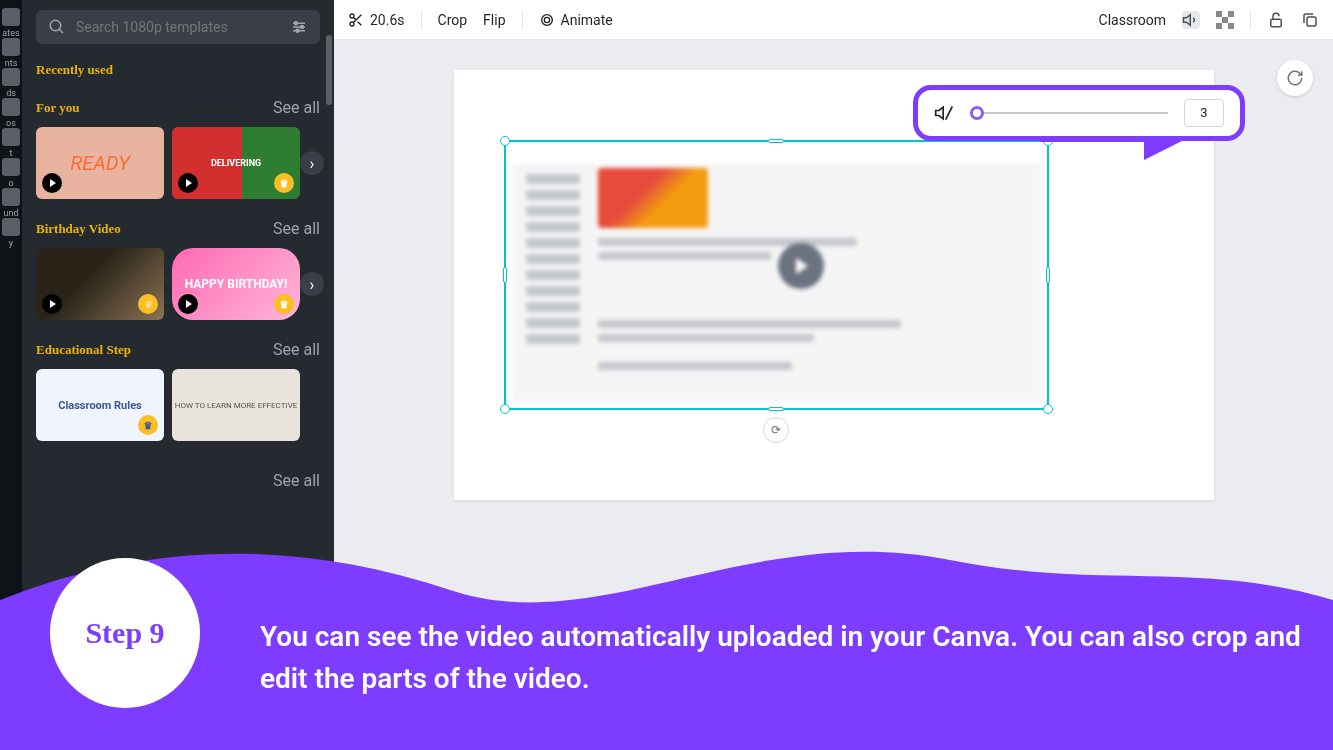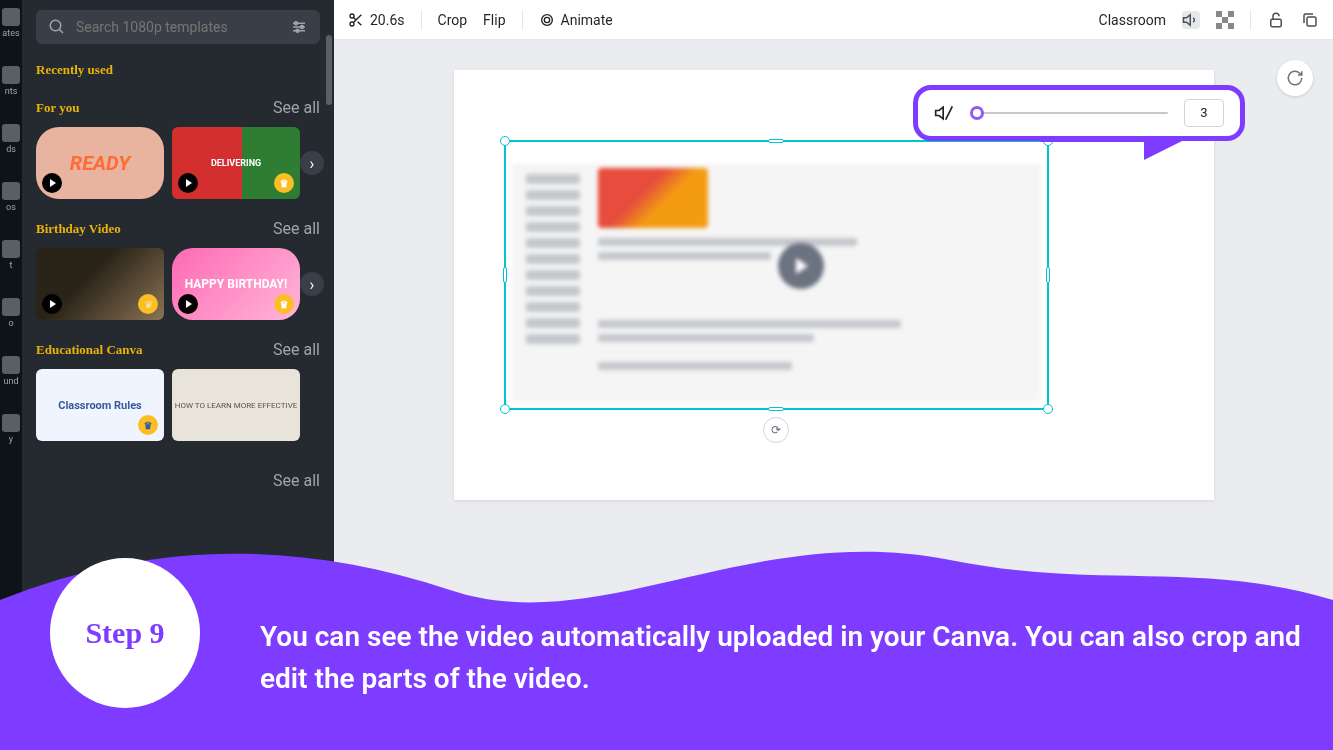--- a/index.html
+++ b/index.html
@@ -1,21 +1,21 @@
 <!DOCTYPE html>
 <html><head>
 <meta charset="utf-8">
 <style>
 * { margin: 0; padding: 0; box-sizing: border-box; font-family: -apple-system, BlinkMacSystemFont, "Segoe UI", Roboto, sans-serif; }
 body { width: 1333px; height: 750px; overflow: hidden; position: relative; background: #fff; }
 
 .app { display: flex; height: 100%; }
 
 
-.nav-rail { width: 22px; background: #0e1318; display: flex; flex-direction: column; align-items: center; padding-top: 8px; gap: 28px; color: #a0a4a8; font-size: 9px; }
+.nav-rail { width: 22px; background: #0e1318; display: flex; flex-direction: column; align-items: center; padding-top: 8px; color: #a0a4a8; font-size: 9px; }
 .nav-rail-item { display: flex; flex-direction: column; align-items: center; gap: 2px; cursor: pointer; }
 .nav-rail-icon { width: 18px; height: 18px; background: #5a5f66; border-radius: 3px; }
 
 
 .sidebar { width: 312px; background: #252a31; color: #fff; padding: 10px 14px; overflow-y: auto; position: relative; }
 .search-bar { display: flex; align-items: center; background: #3a3f47; border-radius: 6px; padding: 8px 12px; margin-bottom: 18px; gap: 10px; }
 .search-icon { width: 18px; height: 18px; }
 .search-input { flex: 1; background: none; border: none; color: #eab308; font-size: 14px; outline: none; }
 .settings-icon { width: 18px; height: 18px; color: #a0a4a8; }
 
@@ -94,21 +94,21 @@
 
 .tutorial-wave { position: absolute; bottom: 0; left: 0; right: 0; height: 250px; z-index: 20; margin-top: 8px; }
 .wave-svg { position: absolute; top: 0; left: 0; width: 100%; height: 100%; }
 .step-circle { position: absolute; bottom: 42px; left: 50px; width: 150px; height: 150px; background: #fff; border-radius: 50%; display: flex; align-items: center; justify-content: center; z-index: 21; }
 .step-text { font-size: 30px; font-weight: 700; color: #7d3cff; font-family: Georgia, serif; }
 .tutorial-text { position: absolute; bottom: 50px; left: 260px; right: 30px; color: #fff; font-size: 28px; font-weight: 600; line-height: 1.5; z-index: 21; }
 
 
 .t-korean { background: #fff; font-size: 9px; color:#333; font-weight:bold; text-align:center; padding:10px; border: 4px solid #f4e4c1;}
 .t-orange { background: linear-gradient(#ff6b35,#ff8c42); }
-.t-ready { background: #e8b4a0; color:#ff6b35; font-weight:700; font-size:20px; font-style:italic;border-radius:23px;}
+.t-ready { background: #e8b4a0; color:#ff6b35; font-weight:400; font-size:20px; font-style:italic;}
 .t-deliver { background: linear-gradient(90deg,#d32f2f 55%, #2e7d32 55%); color:#fff; font-size:9px; font-weight:bold;}
 .t-gold { background: linear-gradient(135deg,#2a2418 40%,#8b7355); color:#f4e4c1; font-size:10px; font-style:italic;}
 .t-pink { background: linear-gradient(135deg,#ff69b4,#ffb6d9); color:#fff; font-weight:bold; font-size:12px;border-radius:21px;}
 .t-class { background: #f0f4ff; color:#3b5998; font-size:11px; font-weight:bold;}
 .t-learn { background: #e8e4dc; color:#5a5448; font-size:8px;}
 
 </style>
 </head>
 <body>
 
@@ -205,21 +205,21 @@
             <span>HAPPY BIRTHDAY!</span>
             <div class="play-badge"></div>
             <div class="crown-badge">♛</div>
           </div>
         <div class="section-arrow">›</div>
       </div>
     </div>
 
     <div class="section">
       <div class="section-header">
-        <span class="section-title">Educational Canva</span>
+        <span class="section-title">Educational Step</span>
         <span class="see-all">See all</span>
       </div>
       <div class="section-items">
         <div class="template-card t-class">
             <span>Classroom Rules</span>
             <div class="crown-badge">♛</div>
           </div>
         <div class="template-card t-learn">
             <span>HOW TO LEARN MORE EFFECTIVE</span>
           </div>

